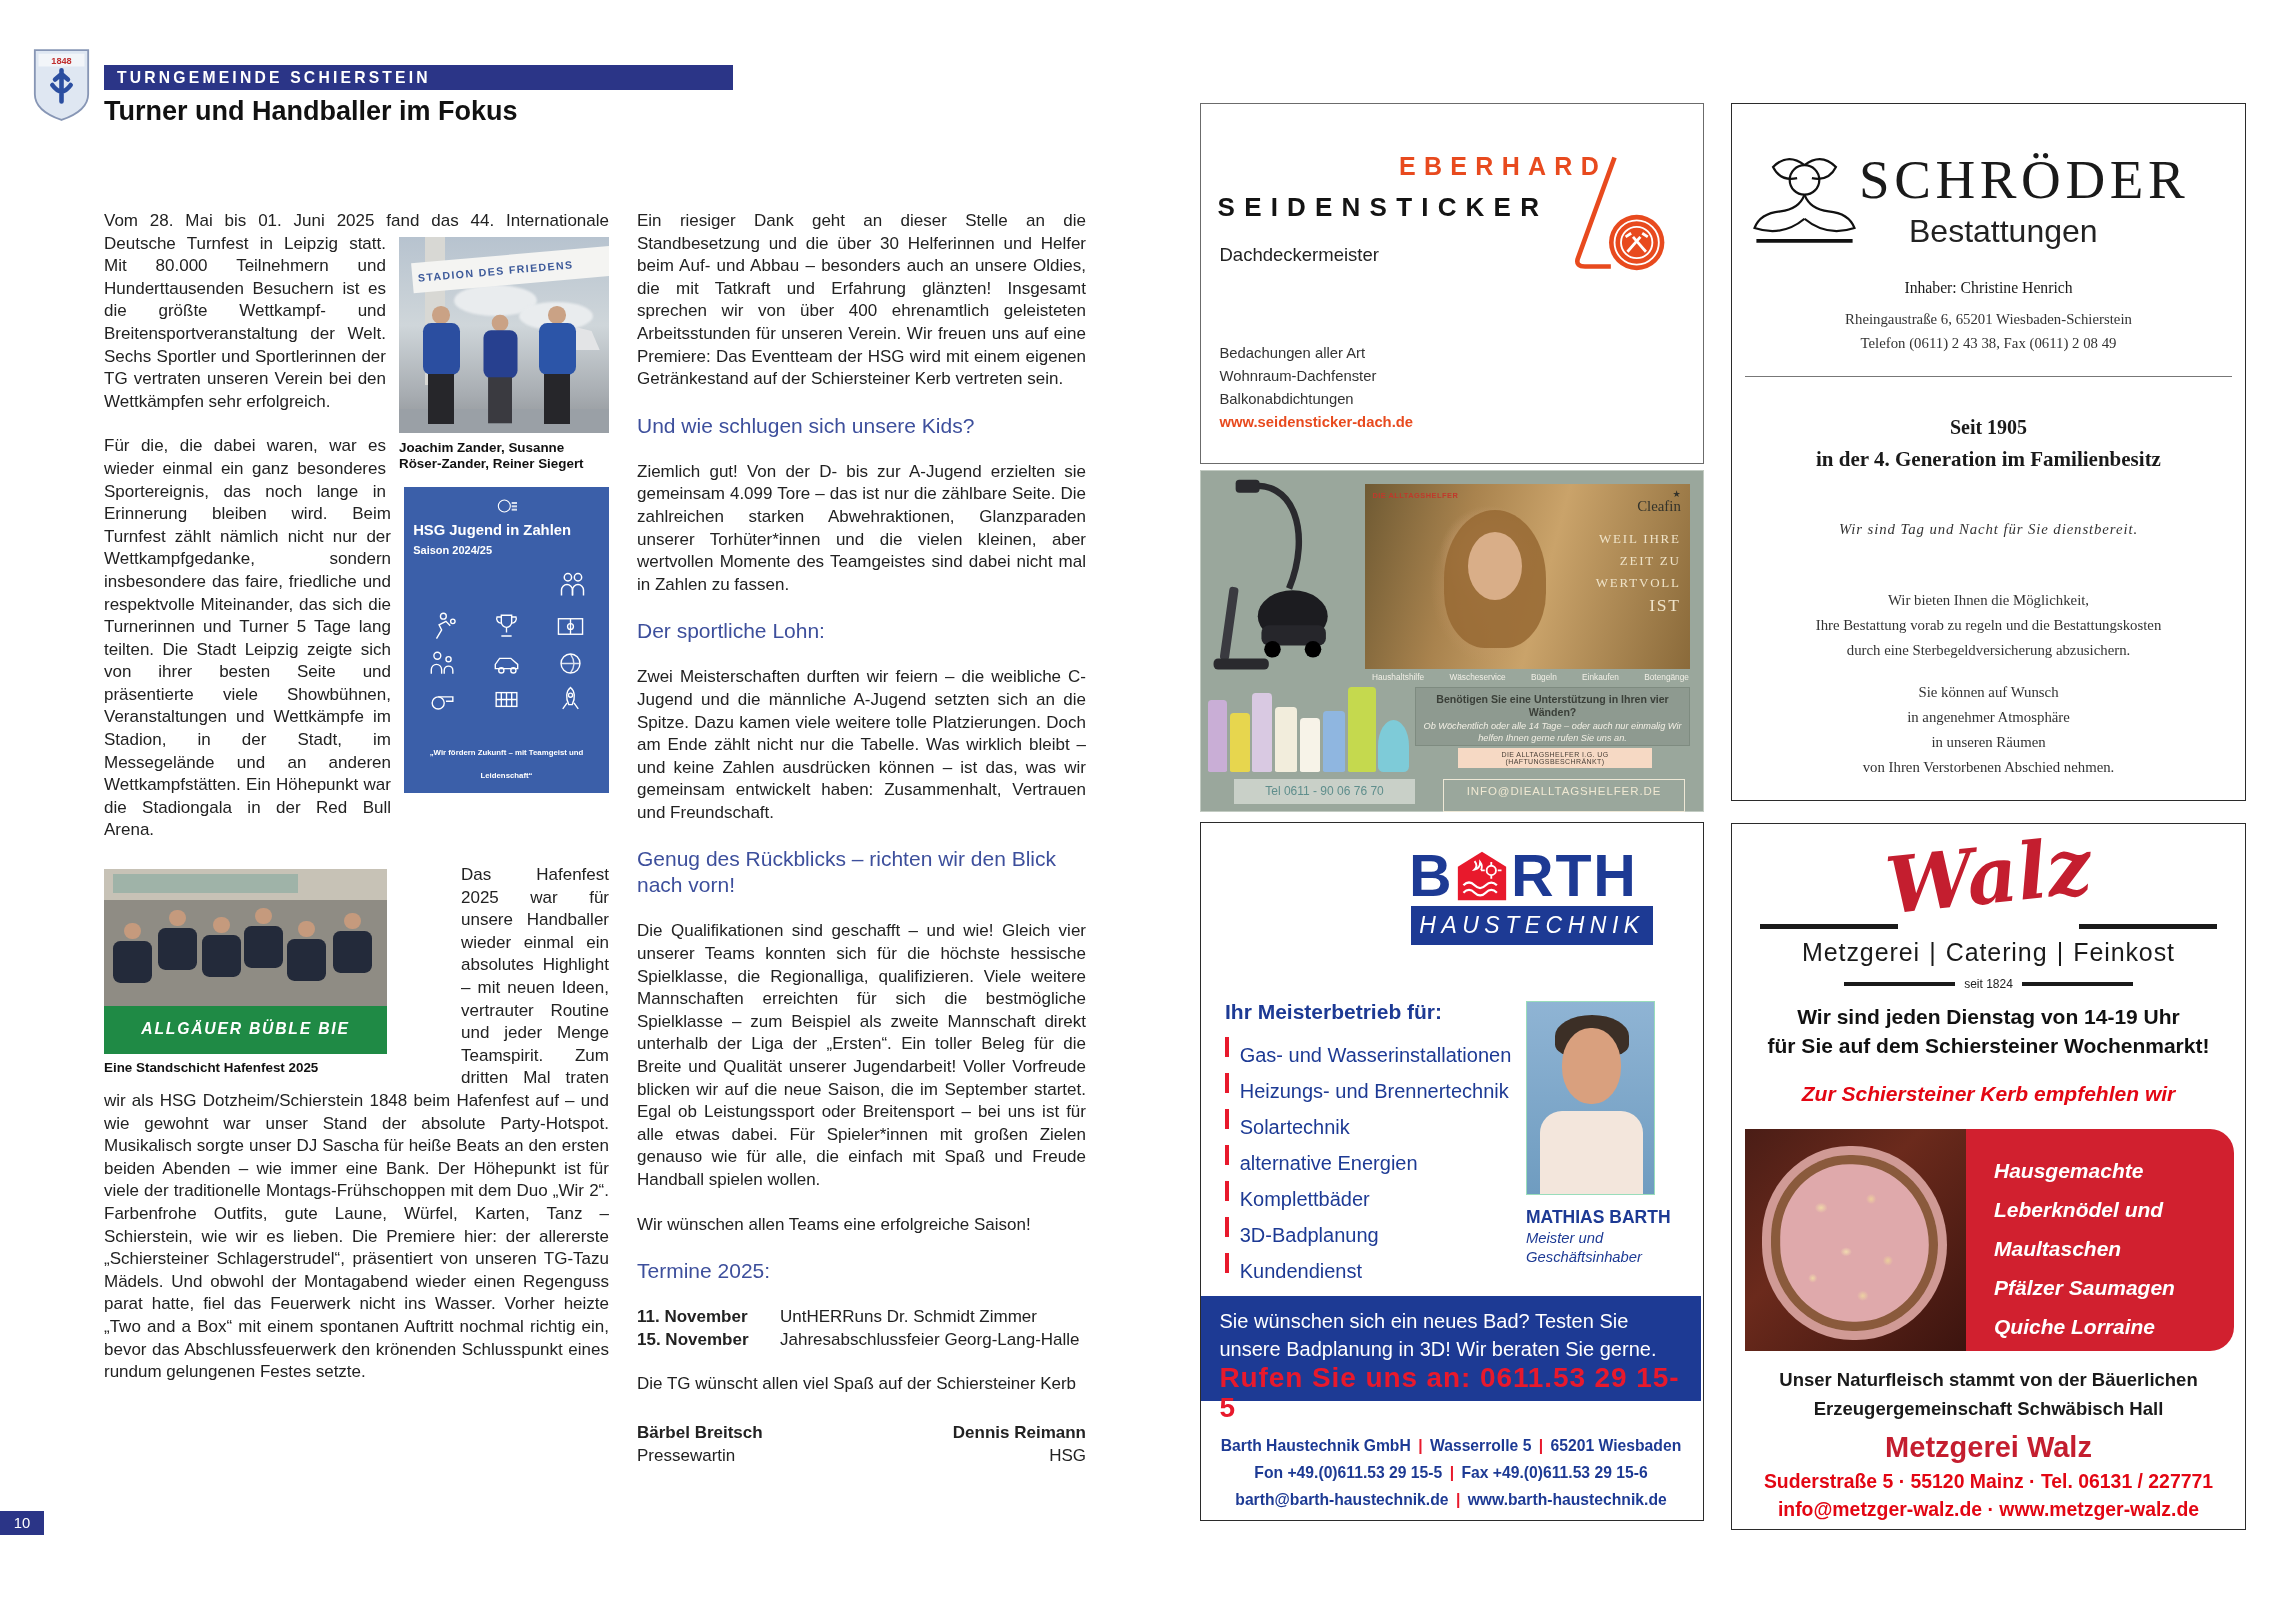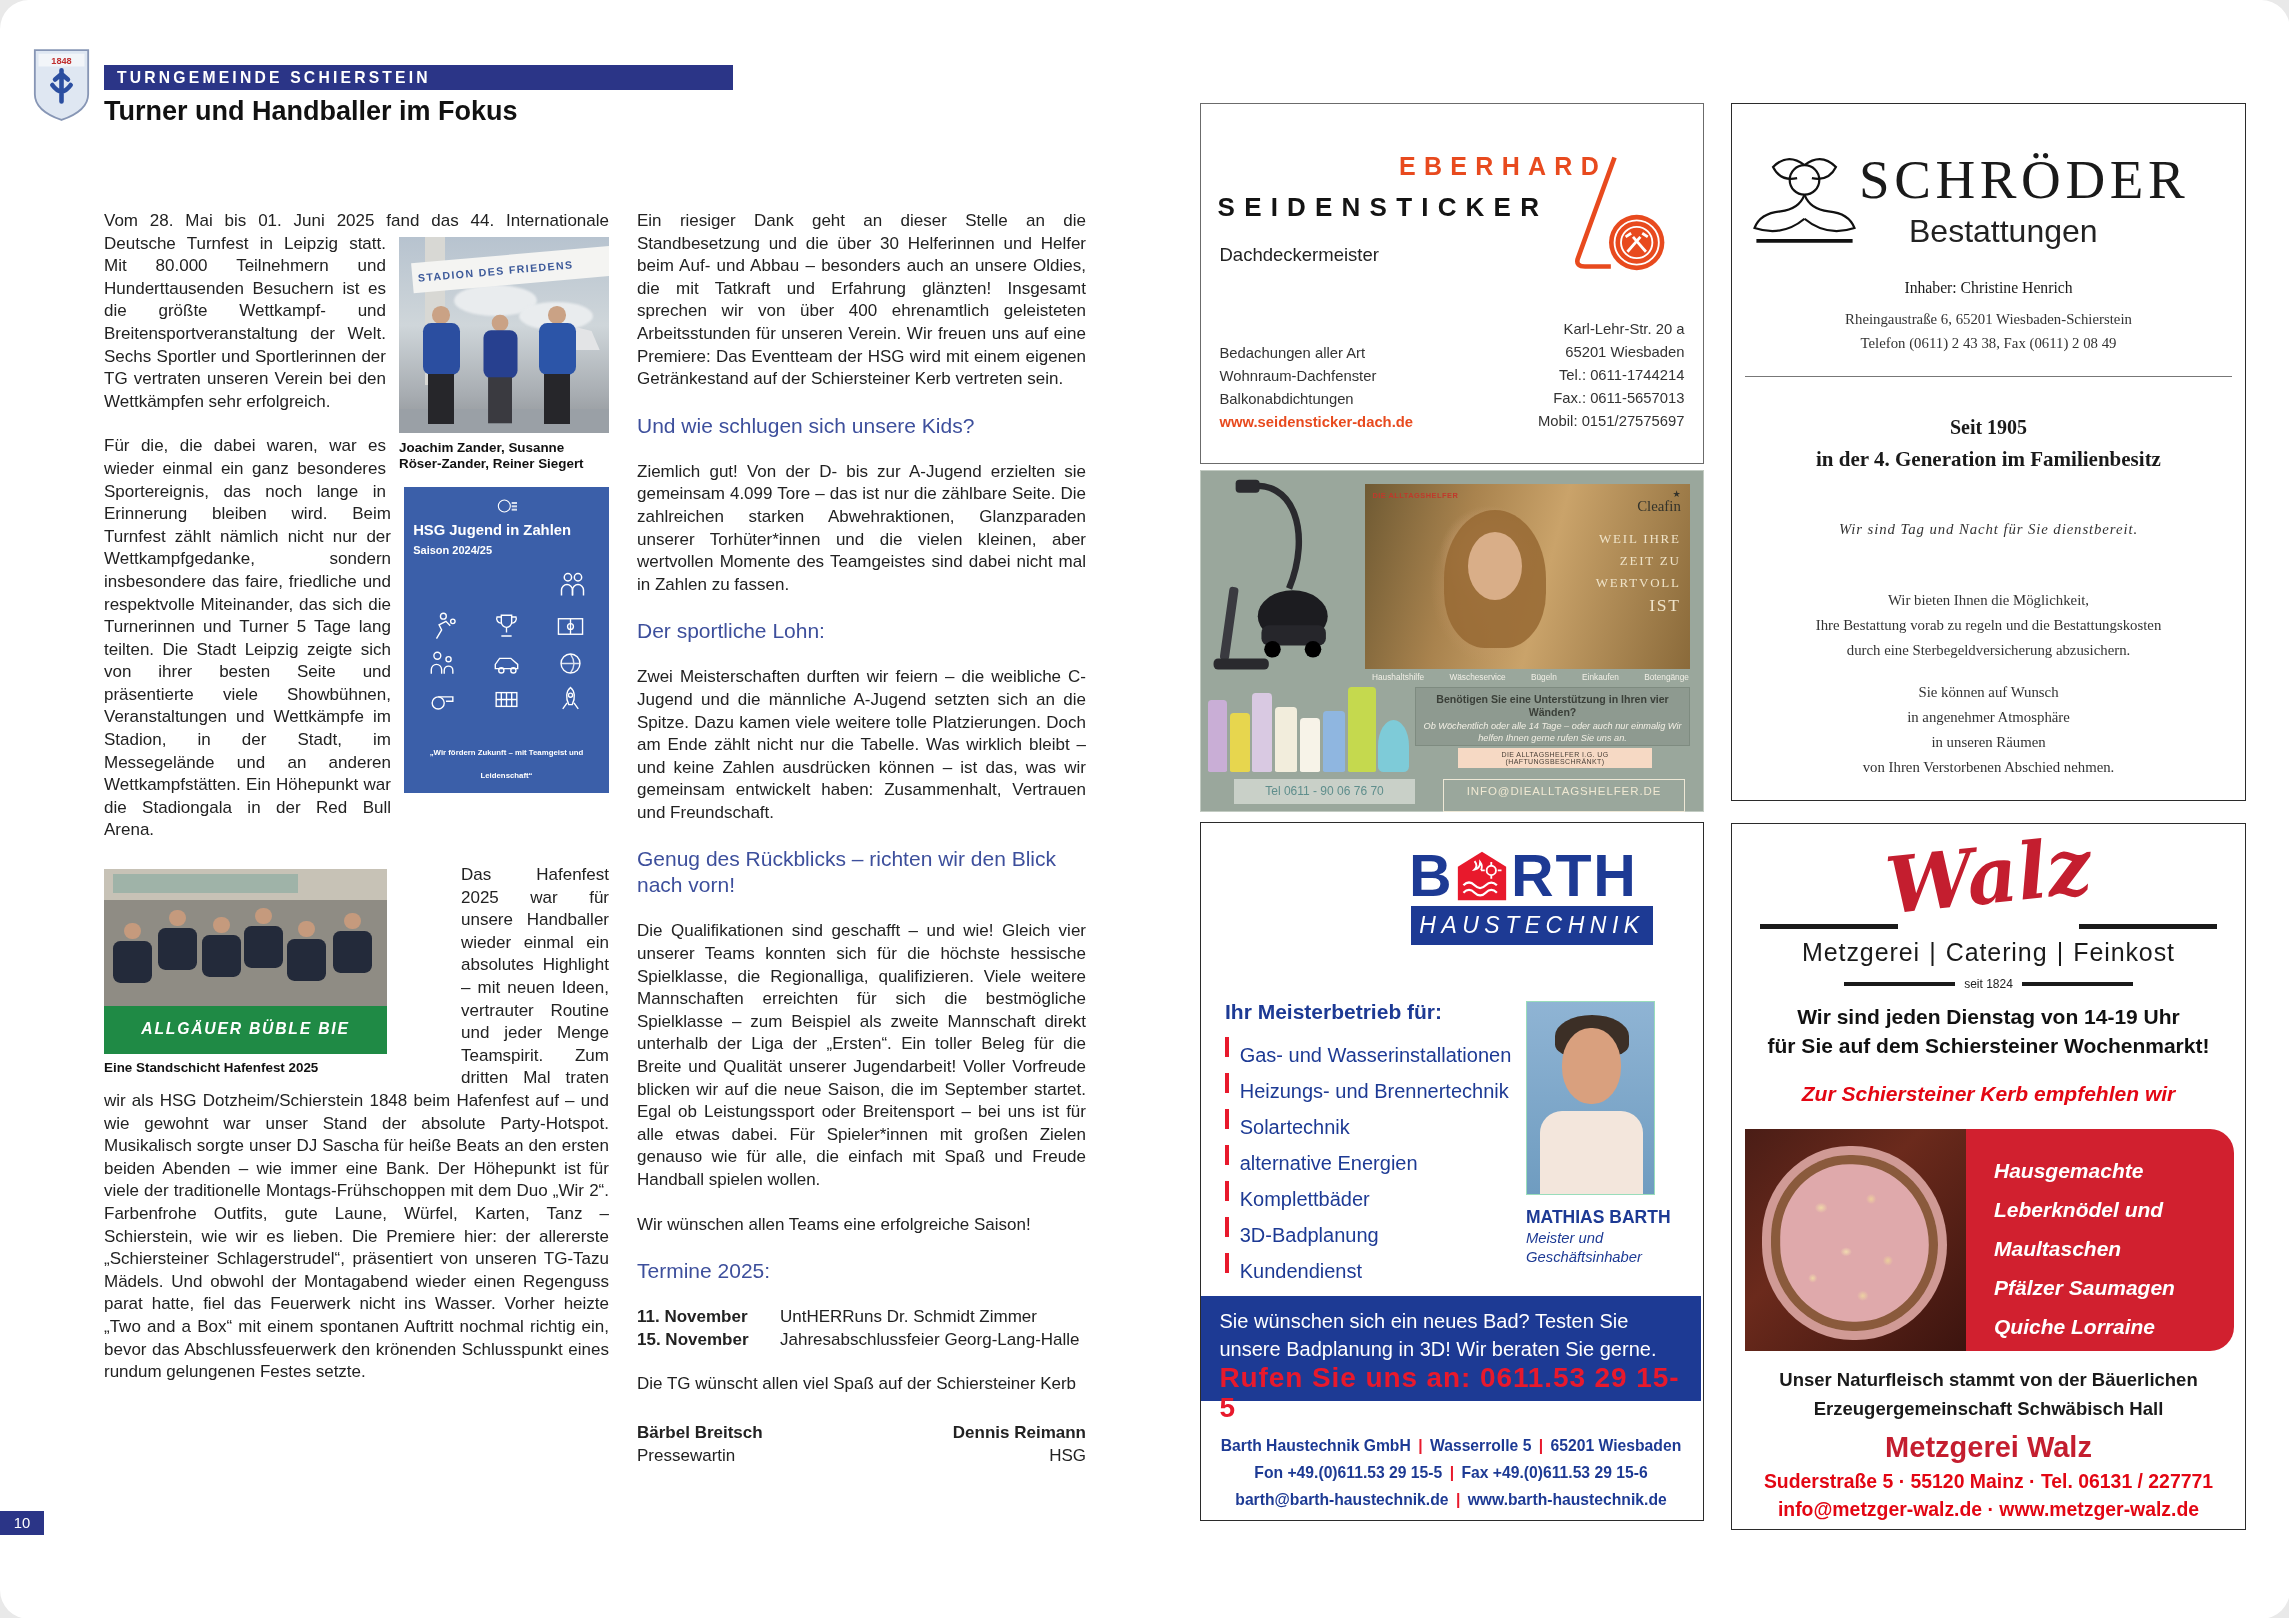--- a/index.html
+++ b/index.html
@@ -1,19 +1,19 @@
 <!DOCTYPE html>
 <html lang="de" style="font-size:14.8px"><head>
 <meta charset="utf-8">
 <style>
   * { margin:0; padding:0; box-sizing:border-box; }
   html,body { background:#e9e9e9; }
   .page {
     position:relative; width:2290px; height:1619px; background:#ffffff;
-    font-family:"Liberation Sans", sans-serif; color:#1c1c1c; overflow:hidden;border-radius:29px;
+    font-family:"Liberation Sans", sans-serif; color:#1c1c1c; overflow:hidden;
   }
   
   .club-logo { position:absolute; left:33px; top:48px; width:57px; height:74px; }
   .kicker-bar {
     position:absolute; left:104px; top:65px; width:629px; height:25px;
     background:#2b3587; color:#fff; font-weight:bold; font-size:15.7px;
     letter-spacing:3.2px; line-height:25px; padding-left:13px;
   }
   .headline { position:absolute; left:104px; top:96px; font-size:27px; font-weight:bold; color:#111; }
 
@@ -437,27 +437,20 @@
     </svg>
     <div class="se-top">EBERHARD</div>
     <div class="se-name">SEIDENSTICKER</div>
     <div class="se-prof">Dachdeckermeister</div>
     <div class="se-left">
       <div>Bedachungen aller Art</div>
       <div>Wohnraum-Dachfenster</div>
       <div>Balkonabdichtungen</div>
       <div class="se-web">www.seidensticker-dach.de</div>
     </div>
-    <div class="se-right">
-      <div>Karl-Lehr-Str. 20 a</div>
-      <div>65201 Wiesbaden</div>
-      <div>Tel.: 0611-1744214</div>
-      <div>Fax.: 0611-5657013</div>
-      <div>Mobil: 0151/27575697</div>
-    </div>
   </div>
 
   <div class="ad ad-clean">
     <svg class="cl-vac" width="152" height="198" viewBox="0 0 165 215">
       <path d="M40 10 C95 -2 112 62 88 120" stroke="#2a2a2e" stroke-width="7" fill="none"></path>
       <rect x="30" y="2" width="26" height="14" rx="4" fill="#2a2a2e"></rect>
       <ellipse cx="92" cy="150" rx="38" ry="28" fill="#1c1c20"></ellipse>
       <rect x="58" y="160" width="70" height="22" rx="8" fill="#26262b"></rect>
       <circle cx="70" cy="186" r="9" fill="#000"></circle>
         <circle cx="114" cy="186" r="9" fill="#000"></circle>

